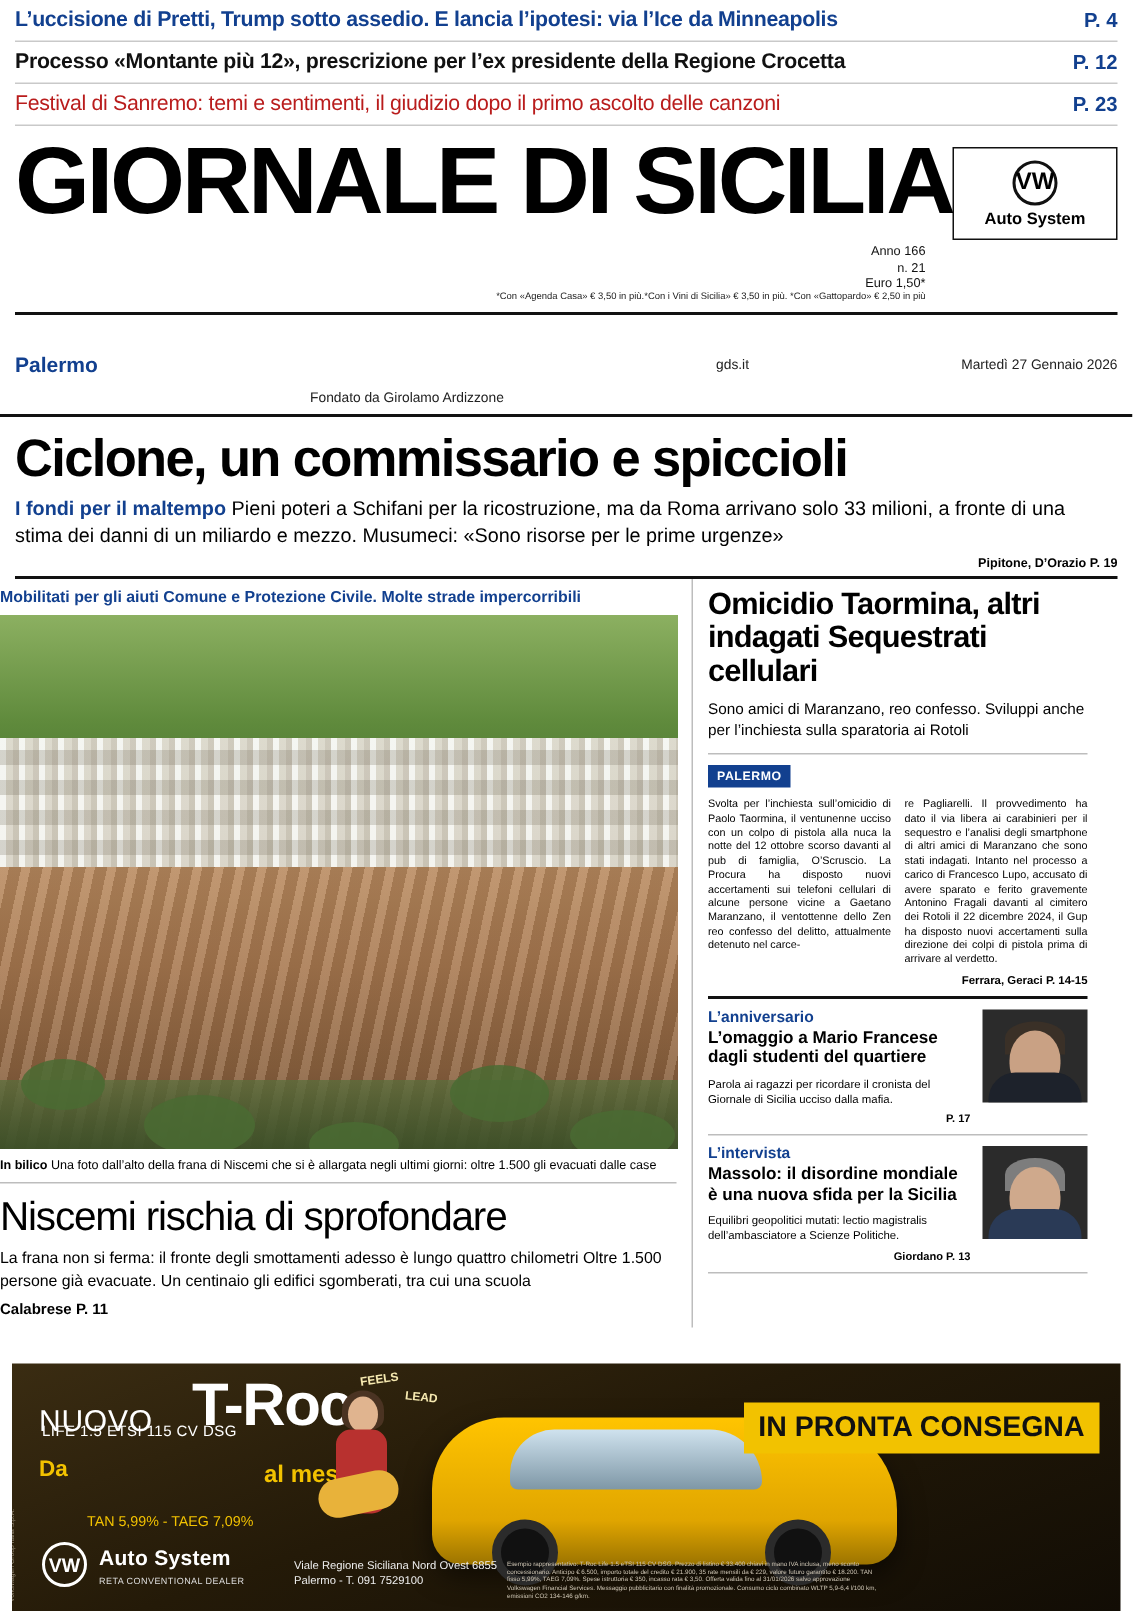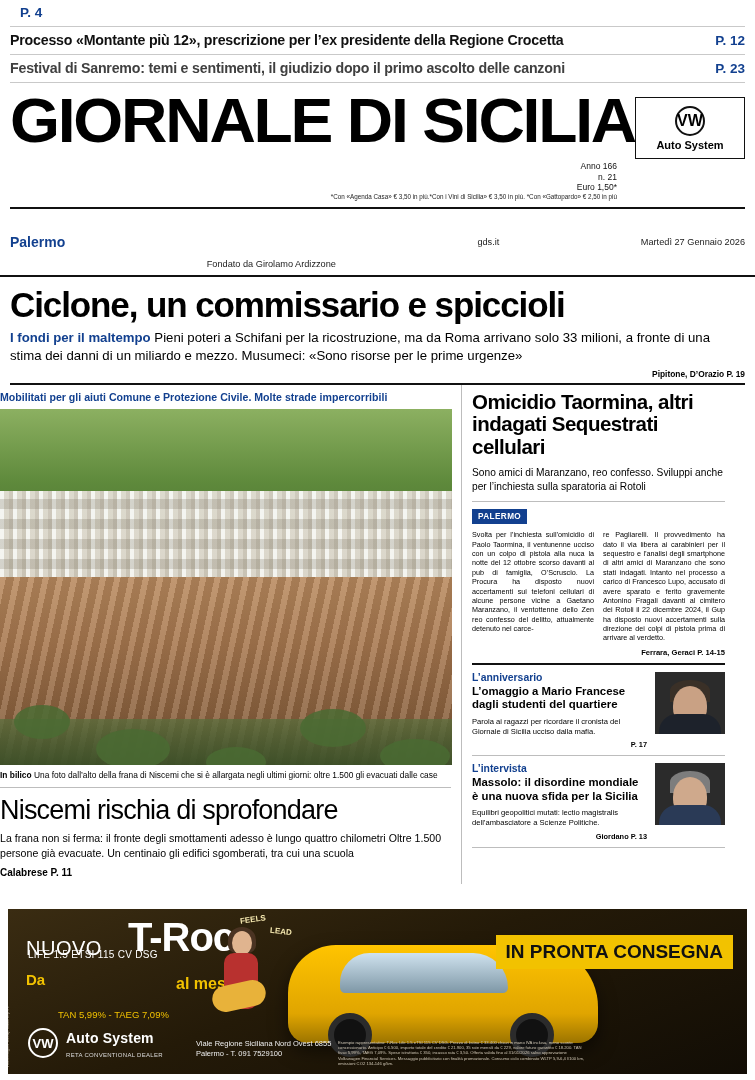--- a/index.html
+++ b/index.html
@@ -17,21 +17,21 @@
   .teasers { padding:0 10px; }
   .teaser {
     display:flex; align-items:center; justify-content:space-between;
     border-bottom:1px solid #c9c9c9;
     padding:5px 0 6px 0;
   }
   .teaser:first-child { border-top:none; }
   .teaser-text { font-size:14.2px; font-weight:bold; letter-spacing:-0.2px; }
   .teaser-1 .teaser-text { color:#12408f; }
   .teaser-2 .teaser-text { color:#111; }
-  .teaser-3 .teaser-text { color:#404040; font-weight:bold; }
+  .teaser-3 .teaser-text { color:#b91c1c; font-weight:normal; }
   .teaser-page { font-size:13.5px; font-weight:bold; color:#12408f; white-space:nowrap; padding-left:10px;}
 
   
   .masthead { position:relative; padding:8px 10px 0 10px; }
   .logo {
     font-family:"Liberation Sans", sans-serif;
     font-weight:bold;
     font-size:63px;
     letter-spacing:-2.2px;
     line-height:0.95;
@@ -220,20 +220,21 @@
   .ad-feels { position:absolute; left:232px; top:6px; font-size:8px; font-weight:bold; color:#f6e9b0; transform:rotate(-8deg);}
   .ad-lead { position:absolute; left:262px; top:18px; font-size:8px; font-weight:bold; color:#f6e9b0; transform:rotate(6deg);}
 </style>
 </head>
 <body>
 
 <div class="page">
 
   <div class="teasers">
     <div class="teaser teaser-1">
+      <div class="teaser-text">L’uccisione di Pretti, Trump sotto assedio. E lancia l’ipotesi: via l’Ice da Minneapolis</div>
       <div class="teaser-page">P.  4</div>
     </div>
     <div class="teaser teaser-2">
       <div class="teaser-text">Processo «Montante più 12», prescrizione per l’ex presidente della Regione Crocetta</div>
       <div class="teaser-page">P. 12</div>
     </div>
     <div class="teaser teaser-3">
       <div class="teaser-text">Festival di Sanremo: temi e sentimenti, il giudizio dopo il primo ascolto delle canzoni</div>
       <div class="teaser-page">P. 23</div>
     </div>

